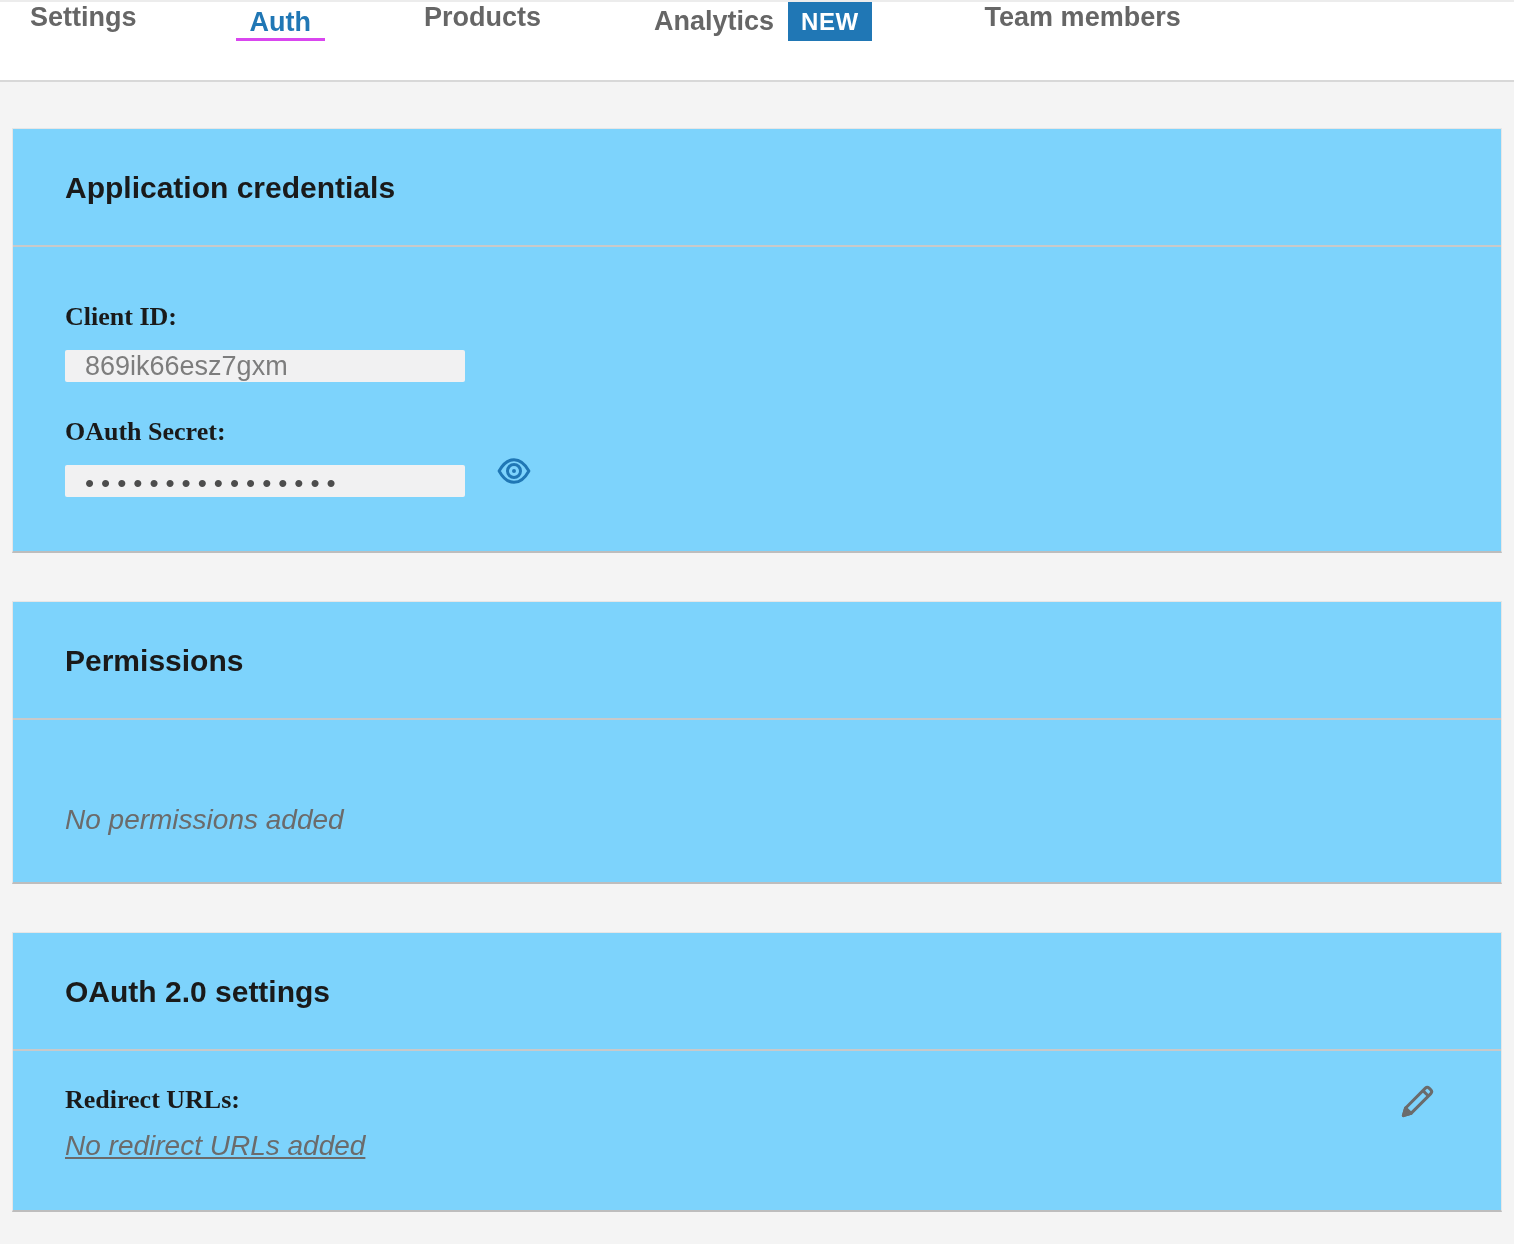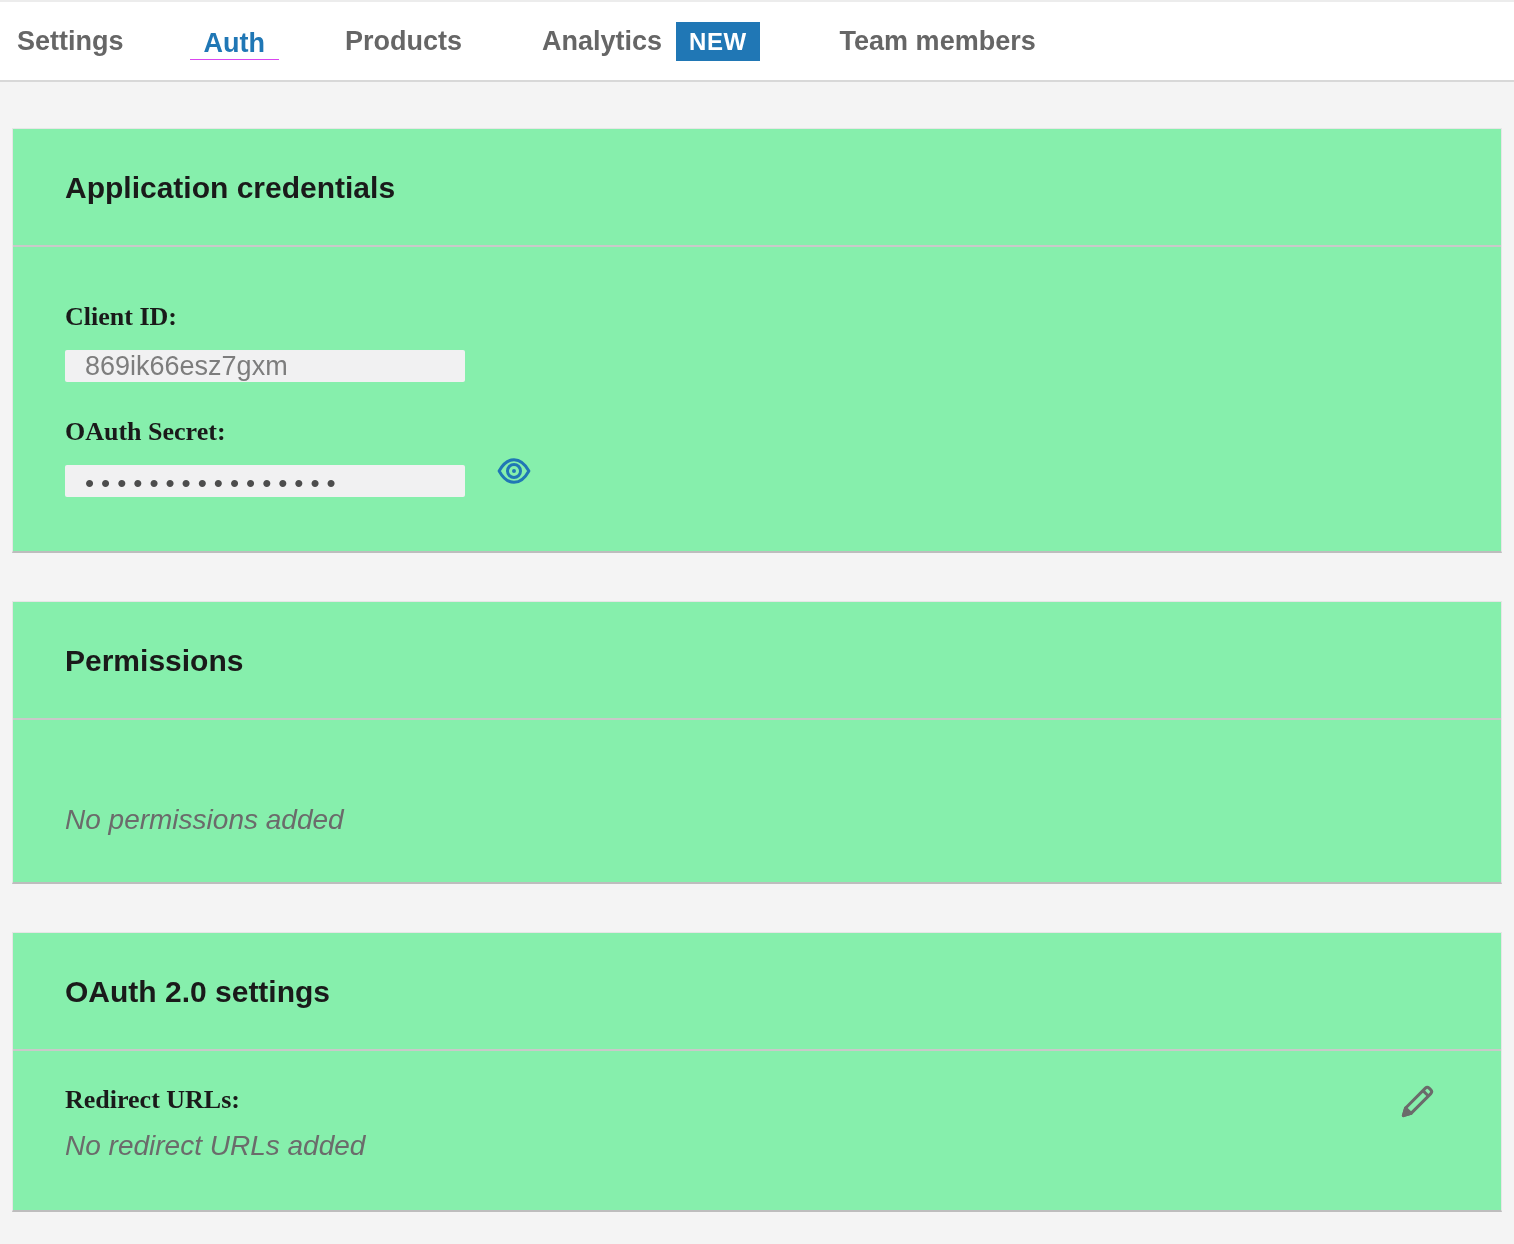--- a/index.html
+++ b/index.html
@@ -11,56 +11,57 @@
   }
   body { height: 1244px; overflow: hidden; }
 
   
   .tabbar {
     height: 82px;
     background: #ffffff;
     border-top: 2px solid #ececec;
     border-bottom: 2px solid #d8d8d8;
     display: flex;
-    align-items: center;
-    padding-left: 3px;
+    align-items: flex-start;
+    padding-left: 16px;
+    gap: 33px;
   }
   .tab {
     display: flex;
     align-items: center;
     padding: 0 14px;
     margin-right: 52px;
     font-size: 27px;
     font-weight: 600;
     color: #666666;
     cursor: pointer;
     white-space: nowrap;
   }
   .tab.active {
     color: #2077b5;
-    border-bottom: 1px solid #d946ef;
+    border-bottom: 3px solid #d946ef;
     padding-top: 5px;
   }
   .badge {
     display: inline-block;
     margin-left: 14px;
     background: #2077b5;
     color: #ffffff;
     font-size: 24px;
     font-weight: 700;
     line-height: 1;
     padding: 8px 13px 7px;
     border-radius: 0;
     letter-spacing: 0.5px;
   }
 
   
   .content { padding: 46px 12px 14px; }
   .card {
-    background: #86efac;
+    background: #7dd3fc;
     border: 1px solid #e6e6e6;
     border-bottom: 2px solid #bdbdbd;
     margin-bottom: 48px;
   }
   .card:last-child { margin-bottom: 0; }
   .card-header {
     padding: 42px 52px 40px;
     border-bottom: 2px solid #c9c9c9;
   }
   .card-title {
@@ -111,21 +112,21 @@
     justify-content: center;
   }
   .empty-italic {
     font-style: italic;
     font-size: 28px;
     color: #6b6b6b;
     line-height: 32px;
   }
   .perm-body { padding: 70px 52px 46px; margin-top: 14px; }
   .oauth-body { padding: 33px 52px 48px; }
-  .oauth-empty { margin-top: 14px; }
+  .oauth-empty { margin-top: 14px; text-decoration: underline; }
   .edit-btn {
     position: absolute;
     top: 30px;
     right: 62px;
     width: 44px;
     height: 44px;
     background: none;
     border: none;
     cursor: pointer;
     display: flex;

